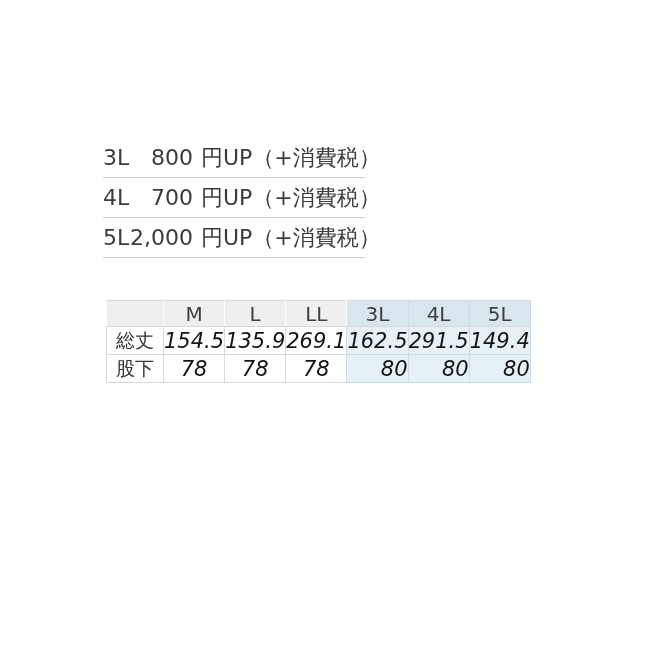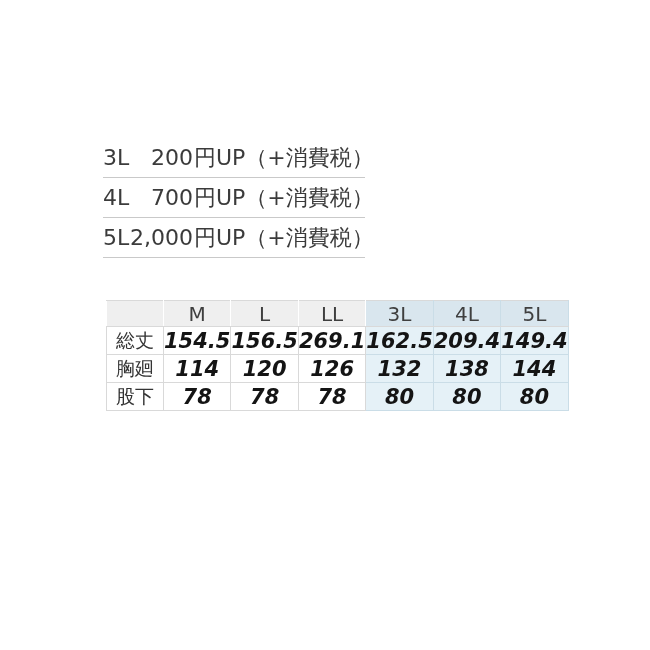--- a/index.html
+++ b/index.html
@@ -22,21 +22,21 @@
 
   
   .price-list{position:absolute;left:103px;top:138px;width:262px;}
   .price-row{
     display:flex;align-items:center;height:39px;
     border-bottom:1px solid var(--price-divider);
     font-size:22px;color:var(--text);white-space:nowrap;line-height:1;
   }
   .price-size{width:26px;flex:0 0 26px;text-align:left;}
   .price-amount{width:64px;flex:0 0 64px;text-align:right;}
-  .price-suffix{margin-left:1px;}
+  .price-suffix{margin-left:8px;}
 
   
   table.size-table{
     position:absolute;left:106px;top:300px;
     border-collapse:collapse;table-layout:fixed;
     border-top:1px solid var(--grid-line);
     border-left:1px solid var(--grid-line);
   }
   .size-table col.c-label{width:57px;}
   .size-table col.c-data{width:58px;}
@@ -54,36 +54,37 @@
   .size-table th.hl{
     background:var(--highlight-header-bg);
     border-left-color:var(--highlight-grid-line);
     border-right-color:var(--highlight-grid-line);
   }
   .size-table td{height:27px;background:#ffffff;}
   .size-table td.lab{
     font-size:19px;color:#333333;font-weight:normal;background:#ffffff;margin-left:20px;
   }
   .size-table td.val{
-    font-size:21px;font-weight:bold;font-style:italic;color:var(--value-text);
+    font-size:21px;font-weight:normal;font-style:italic;color:var(--value-text);
   }
   .size-table td.hl{
     background:var(--highlight-cell-bg);
     border-color:var(--highlight-grid-line);
+    text-align:right;
   }
 </style>
 </head>
 <body>
 
 <div class="canvas">
 
   <div class="price-list">
     <div class="price-row">
       <span class="price-size">3L</span>
-      <span class="price-amount">200</span>
+      <span class="price-amount">800</span>
       <span class="price-suffix">円UP（+消費税）</span>
     </div>
     <div class="price-row">
       <span class="price-size">4L</span>
       <span class="price-amount">700</span>
       <span class="price-suffix">円UP（+消費税）</span>
     </div>
     <div class="price-row">
       <span class="price-size">5L</span>
       <span class="price-amount">2,000</span>
@@ -109,34 +110,25 @@
         <th>LL</th>
         <th class="hl">3L</th>
         <th class="hl">4L</th>
         <th class="hl">5L</th>
       </tr>
     </thead>
     <tbody>
       <tr>
         <td class="lab">総丈</td>
         <td class="val">154.5</td>
-        <td class="val">156.5</td>
+        <td class="val">135.9</td>
         <td class="val">269.1</td>
         <td class="val hl">162.5</td>
-        <td class="val hl">209.4</td>
+        <td class="val hl">291.5</td>
         <td class="val hl">149.4</td>
-      </tr>
-      <tr>
-        <td class="lab">胸廻</td>
-        <td class="val">114</td>
-        <td class="val">120</td>
-        <td class="val">126</td>
-        <td class="val hl">132</td>
-        <td class="val hl">138</td>
-        <td class="val hl">144</td>
       </tr>
       <tr>
         <td class="lab">股下</td>
         <td class="val">78</td>
         <td class="val">78</td>
         <td class="val">78</td>
         <td class="val hl">80</td>
         <td class="val hl">80</td>
         <td class="val hl">80</td>
       </tr>

